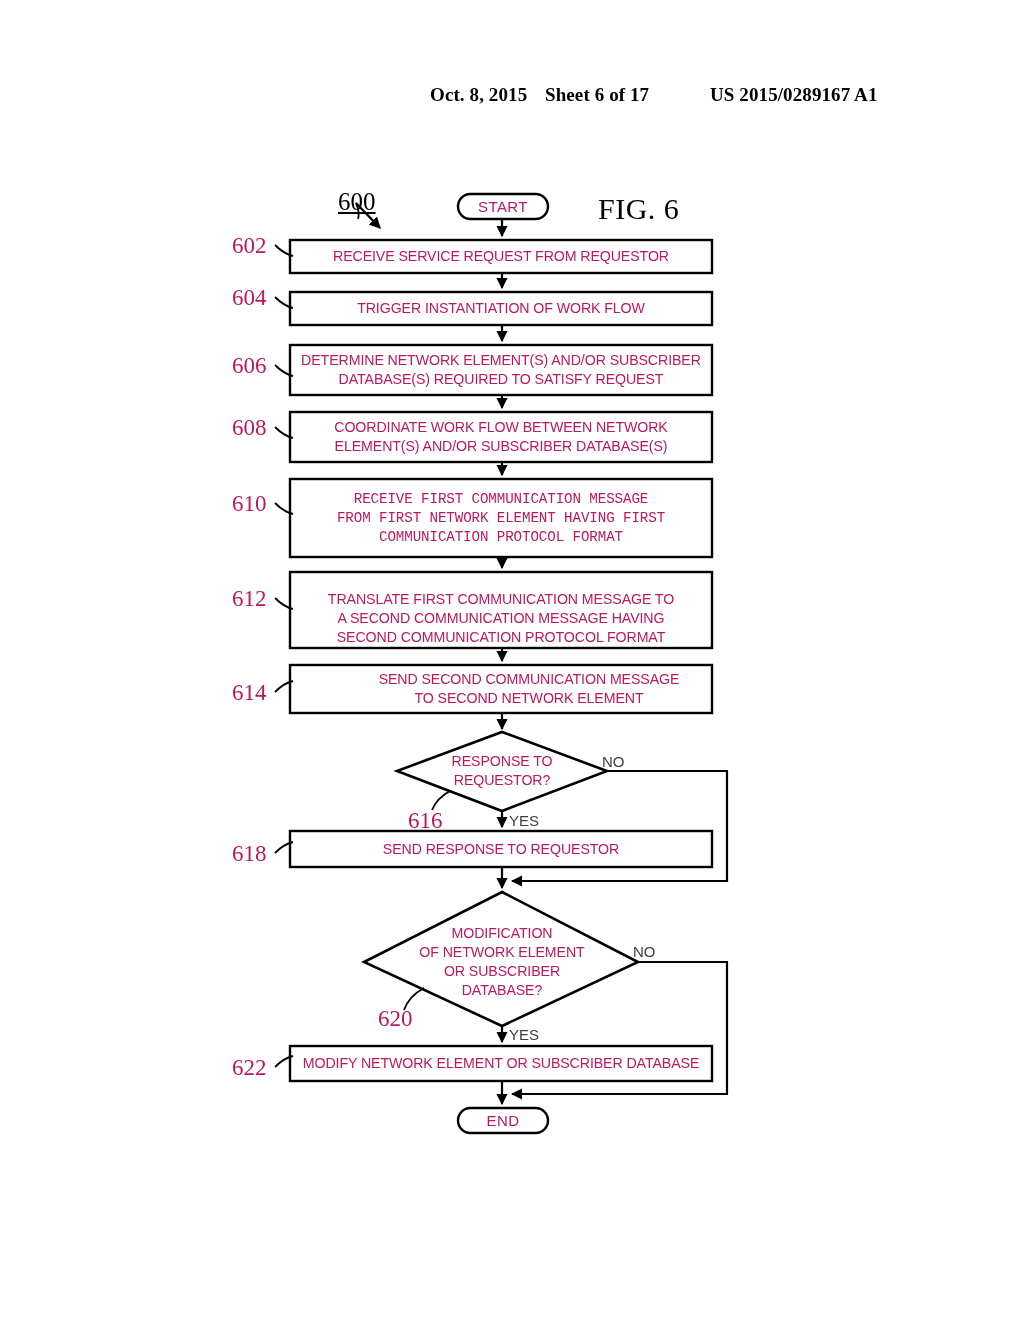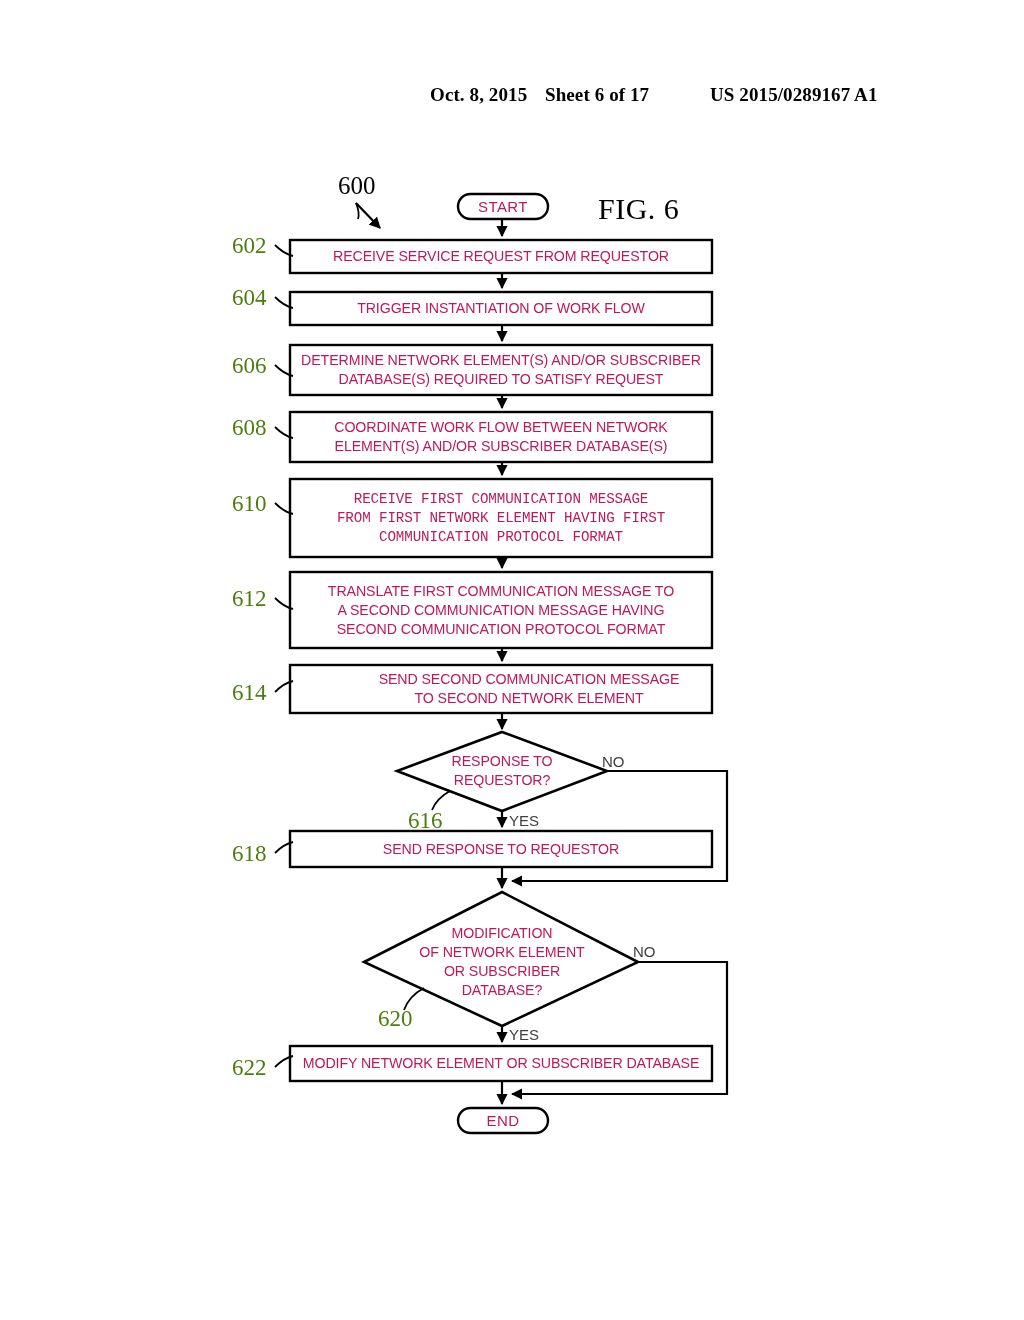--- a/index.html
+++ b/index.html
@@ -73,21 +73,21 @@
     justify-content: center;
   }
   .term-text {
     font-size: 15px;
     letter-spacing: 0.4px;
   }
   .ref-num {
     position: absolute;
     font-family: "Liberation Serif", serif;
     font-size: 23px;
-    color: #4d7c0f;
+    color: #be185d;
     white-space: nowrap;
   }
   .edge-label {
     position: absolute;
     font-family: "Liberation Sans", sans-serif;
     font-size: 15px;
     color: #404040;
     white-space: nowrap;
   }
   .flow-num {
@@ -169,35 +169,35 @@
     <path d="M 432 810 q 5 -12 18 -19"></path>
     <path d="M 404 1010 q 5 -14 20 -22"></path>
     <path d="M 356 203 q 4 10 2 16"></path>
   </g>
 
   <g stroke="#000" fill="none" stroke-width="2.2">
     <line x1="356" y1="203" x2="380" y2="228" marker-end="url(#arrow)"></line>
   </g>
 </svg>
 
-<div class="flow-num" style="left:338px; top:172px;">600</div>
+<div class="flow-num" style="left:338px; top:188px;text-decoration:underline;">600</div>
 
 <div class="node-text term-text" style="left:458px; top:194px; width:90px; height:25px;">START</div>
 <div class="node-text term-text" style="left:458px; top:1108px; width:90px; height:25px;">END</div>
 
 <div class="node-text" style="left:290px; top:240px; width:422px; height:33px;">RECEIVE SERVICE REQUEST FROM REQUESTOR</div>
 <div class="node-text" style="left:290px; top:292px; width:422px; height:33px;">TRIGGER INSTANTIATION OF WORK FLOW</div>
 <div class="node-text" style="left:290px; top:345px; width:422px; height:50px;">DETERMINE NETWORK ELEMENT(S) AND/OR SUBSCRIBER
 DATABASE(S) REQUIRED TO SATISFY REQUEST</div>
 <div class="node-text" style="left:290px; top:412px; width:422px; height:50px;">COORDINATE WORK FLOW BETWEEN NETWORK
 ELEMENT(S) AND/OR SUBSCRIBER DATABASE(S)</div>
 <div class="node-text" style="left:290px; top:479px; width:422px; height:78px;font-family:Liberation Mono, monospace;">RECEIVE FIRST COMMUNICATION MESSAGE
 FROM FIRST NETWORK ELEMENT HAVING FIRST
 COMMUNICATION PROTOCOL FORMAT</div>
-<div class="node-text" style="left:290px; top:572px; width:422px; height:76px;">TRANSLATE FIRST COMMUNICATION MESSAGE TO
+<div class="node-text" style="left:290px; top:572px; width:422px; height:92px;">TRANSLATE FIRST COMMUNICATION MESSAGE TO
 A SECOND COMMUNICATION MESSAGE HAVING
 SECOND COMMUNICATION PROTOCOL FORMAT</div>
 <div class="node-text" style="left:290px; top:665px; width:422px; height:48px;padding-left:28px;">SEND SECOND COMMUNICATION MESSAGE
 TO SECOND NETWORK ELEMENT</div>
 <div class="node-text" style="left:290px; top:831px; width:422px; height:36px;">SEND RESPONSE TO REQUESTOR</div>
 <div class="node-text" style="left:290px; top:1046px; width:422px; height:35px;">MODIFY NETWORK ELEMENT OR SUBSCRIBER DATABASE</div>
 
 <div class="node-text" style="left:402px; top:748px; width:200px; height:46px;">RESPONSE TO
 REQUESTOR?</div>
 <div class="node-text" style="left:382px; top:920px; width:240px; height:84px;">MODIFICATION

